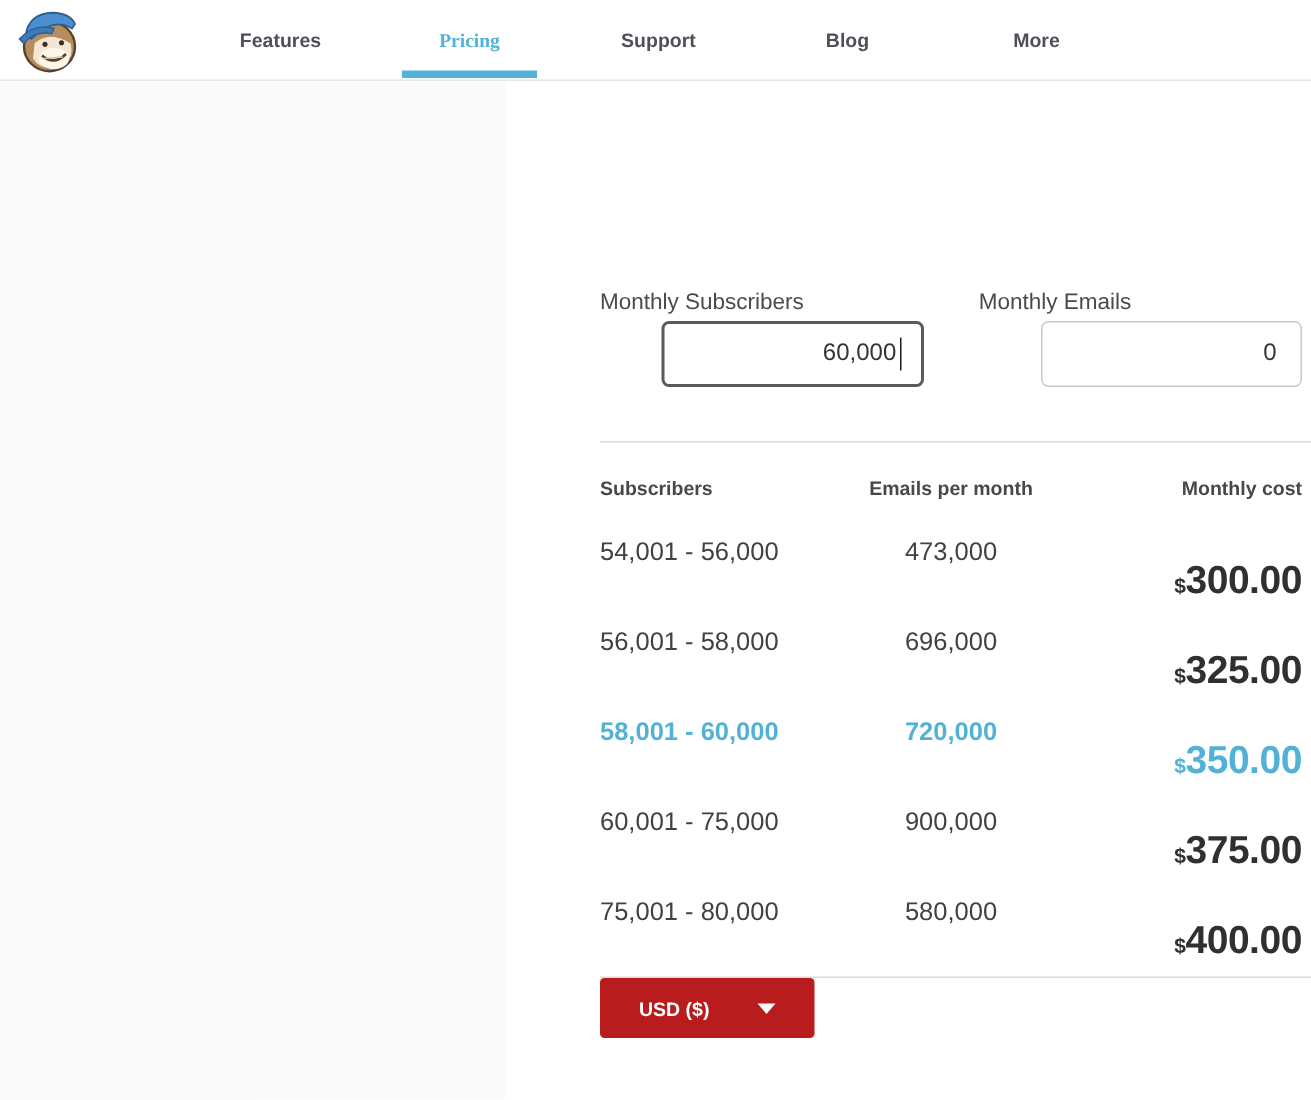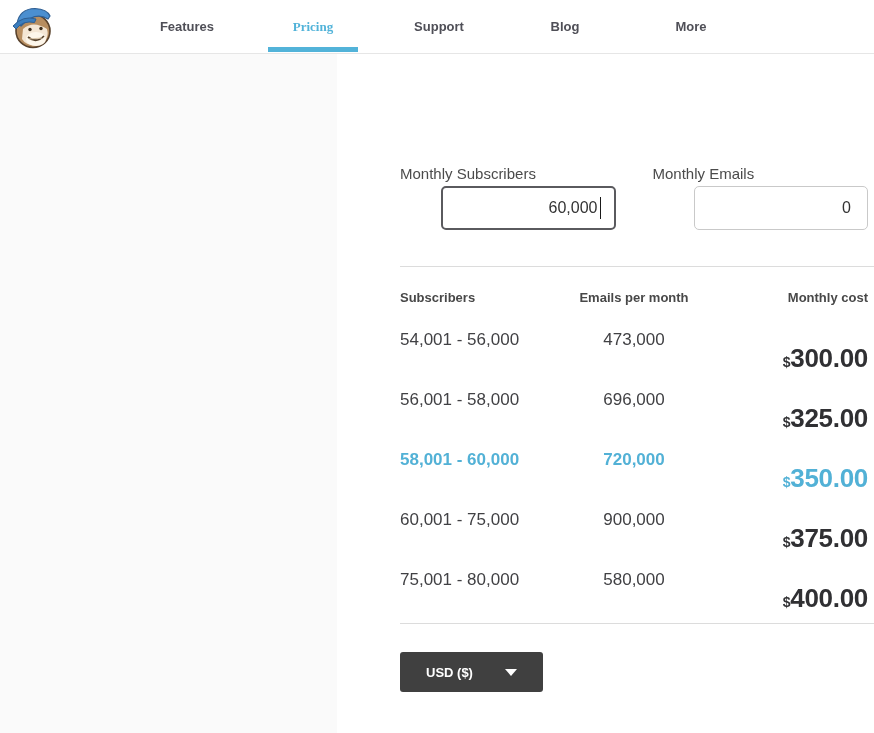--- a/index.html
+++ b/index.html
@@ -42,21 +42,21 @@
   }
   .content { padding:76px 0 0 63px; }
 
   .page-title {
     font-size:26px; font-weight:bold; color:#3c3c3c;
     line-height:26px; letter-spacing:0.2px;
   }
 
   
   .fields-row {
-    display:flex; gap:37px; margin-top:36px; margin-right:6px;
+    display:flex; gap:37px; margin-top:64px; margin-right:6px;
   }
   .field { flex:1; }
   .field-label {
     display:block; font-size:15px; color:#4b4b4b; line-height:15px;
     margin-bottom:5px;
   }
   .field-input-wrap { position:relative;padding-left:41px; }
   .field input {
     width:100%; height:44px; border-radius:5px;
     font-family:"Liberation Sans","DejaVu Sans",sans-serif;
@@ -89,22 +89,22 @@
   .c-emails { text-align:center; }
   .c-cost { text-align:right; }
   .price { font-size:26px; font-weight:bold; color:#303033; letter-spacing:-0.3px;margin-top:38px; }
   .price .cur { font-size:14px; }
   .t-row.highlight .c-sub,
   .t-row.highlight .c-emails { color:#52b1d6; font-weight:bold; }
   .t-row.highlight .price, .t-row.highlight .cur { color:#52b1d6; }
 
   
   .currency-btn {
-    margin-top:28px; width:143px; height:40px; border:0; border-radius:3px;
-    background:#404040; color:#ffffff; font-size:13px; font-weight:bold;
+    width:143px; height:40px; border:0; border-radius:3px;
+    background:#b91c1c; color:#ffffff; font-size:13px; font-weight:bold;
     font-family:"Liberation Sans","DejaVu Sans",sans-serif;
     display:flex; align-items:center; justify-content:space-between;
     padding:8px 26px; cursor:pointer;
   }
   .caret-down {
     width:0; height:0;
     border-left:6px solid transparent; border-right:6px solid transparent;
     border-top:7px solid #ffffff;
   }
 </style>

